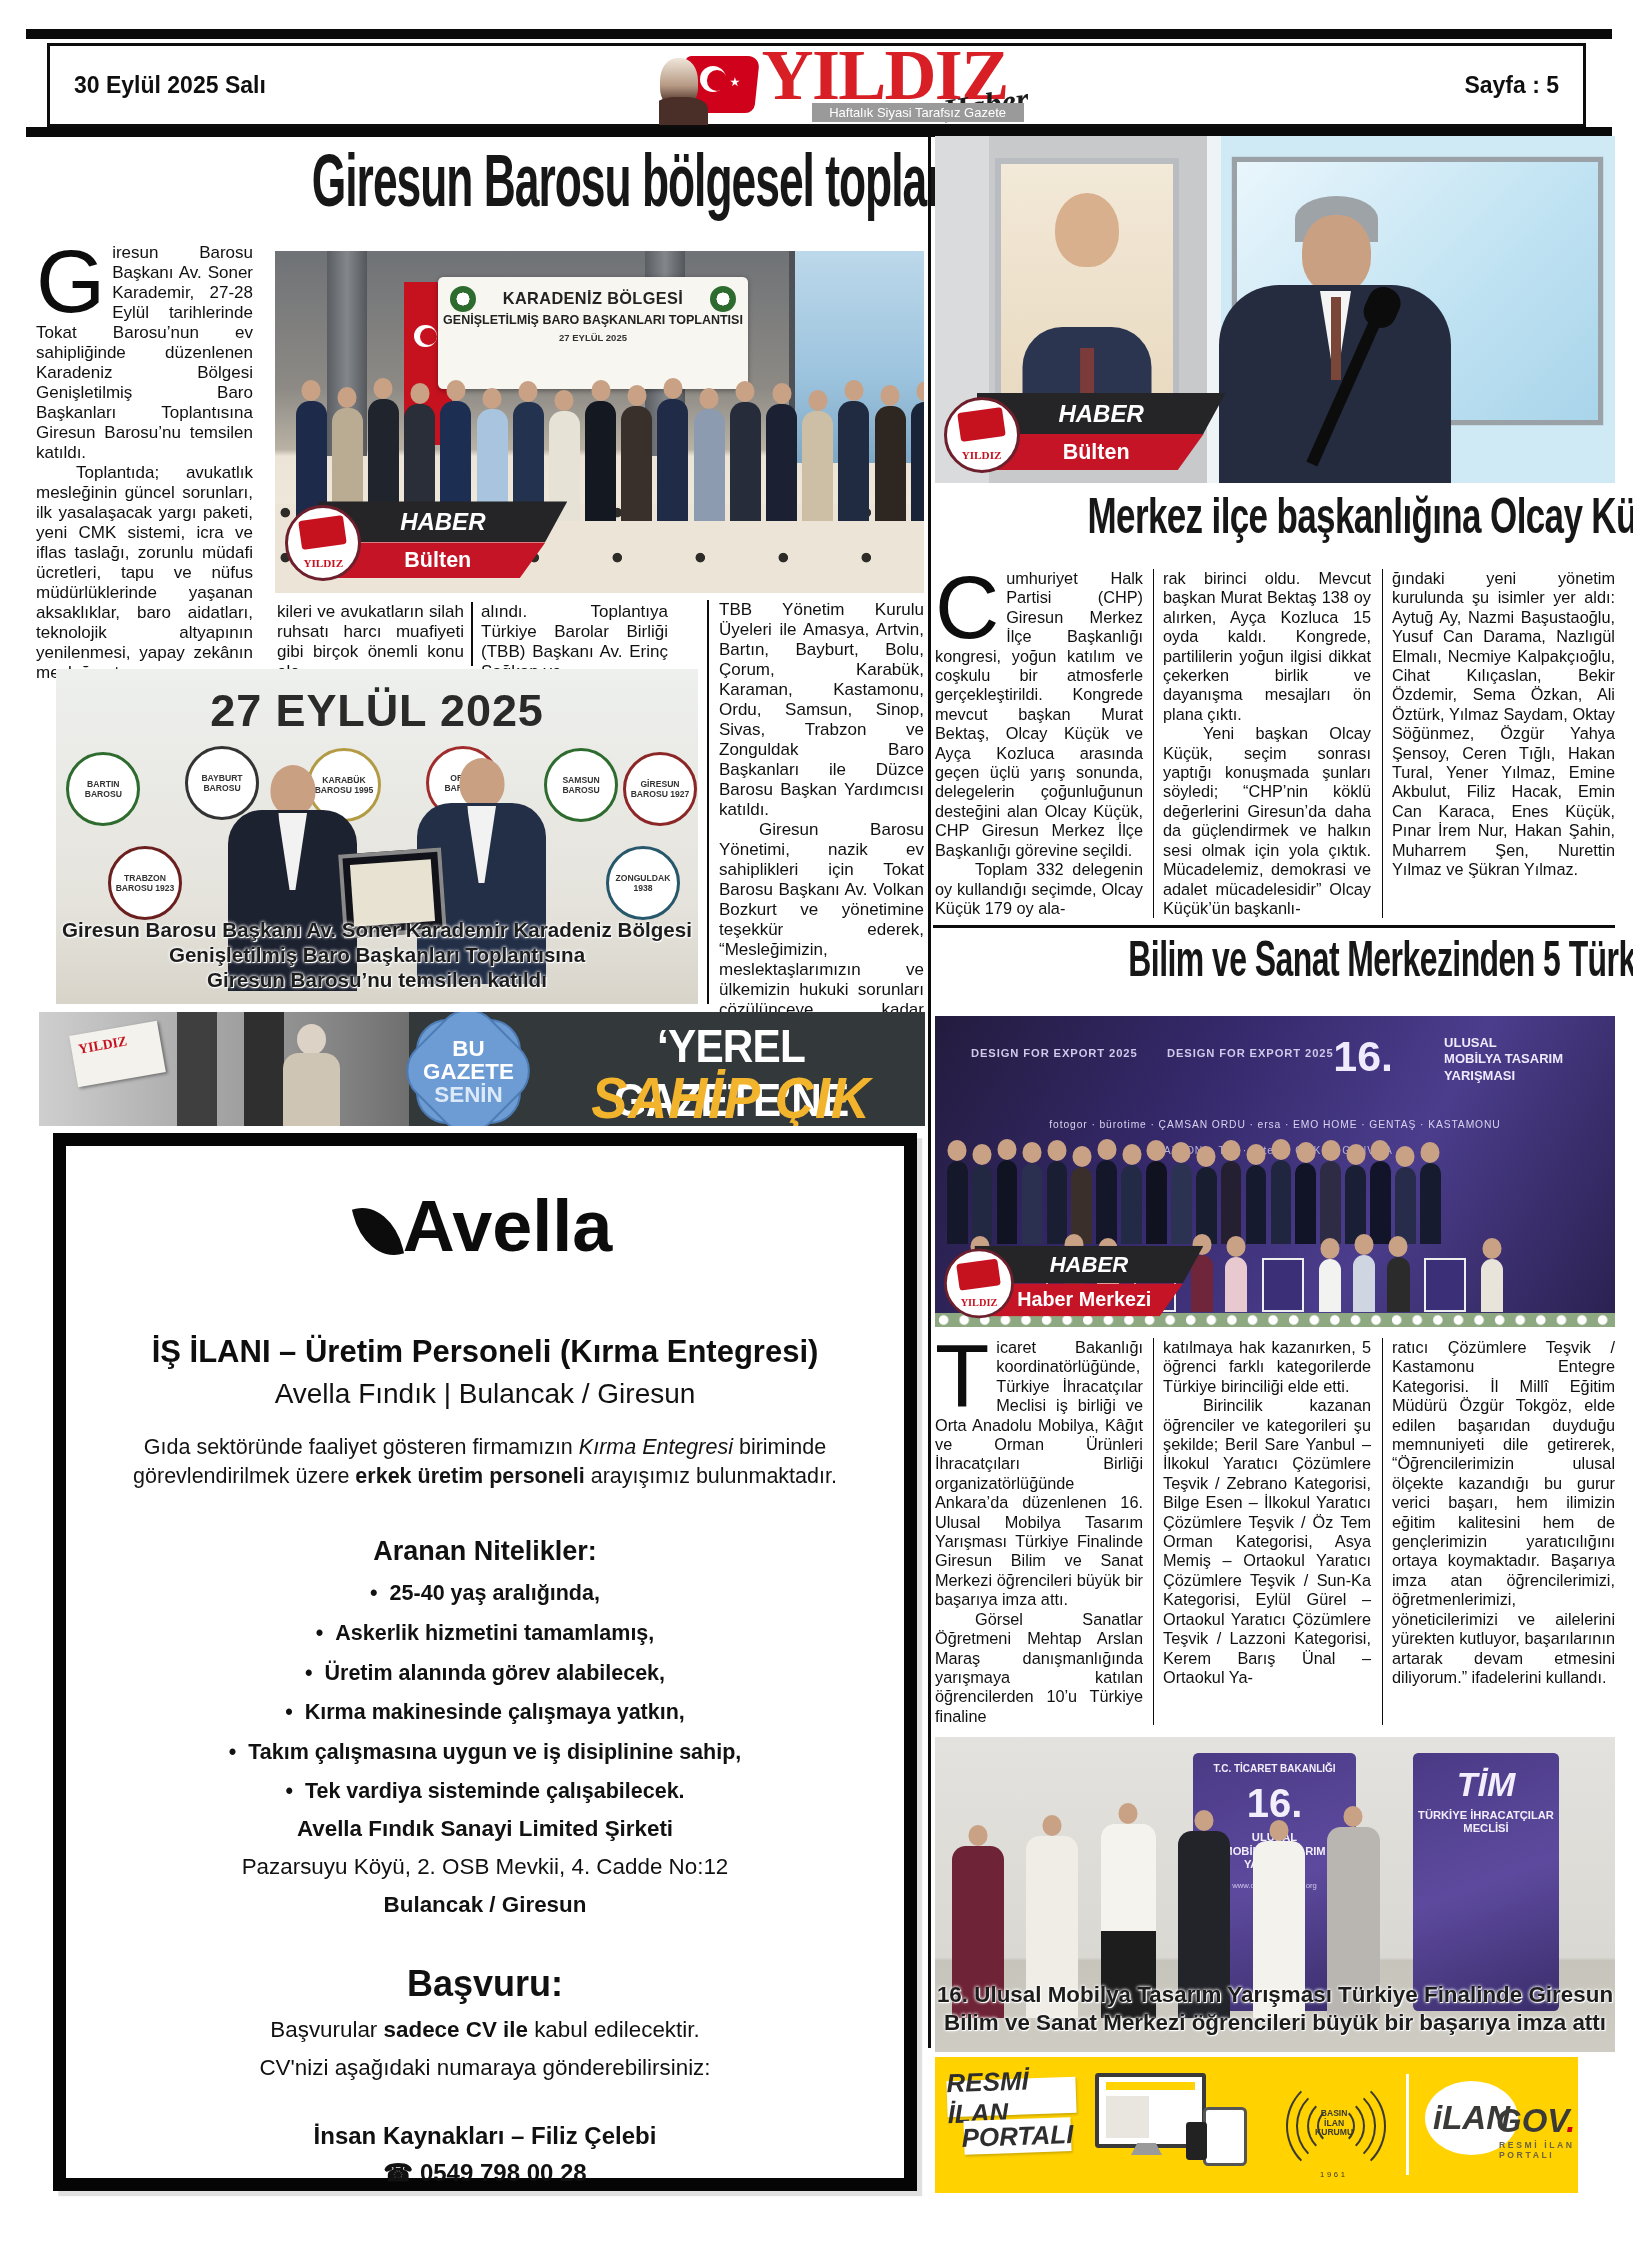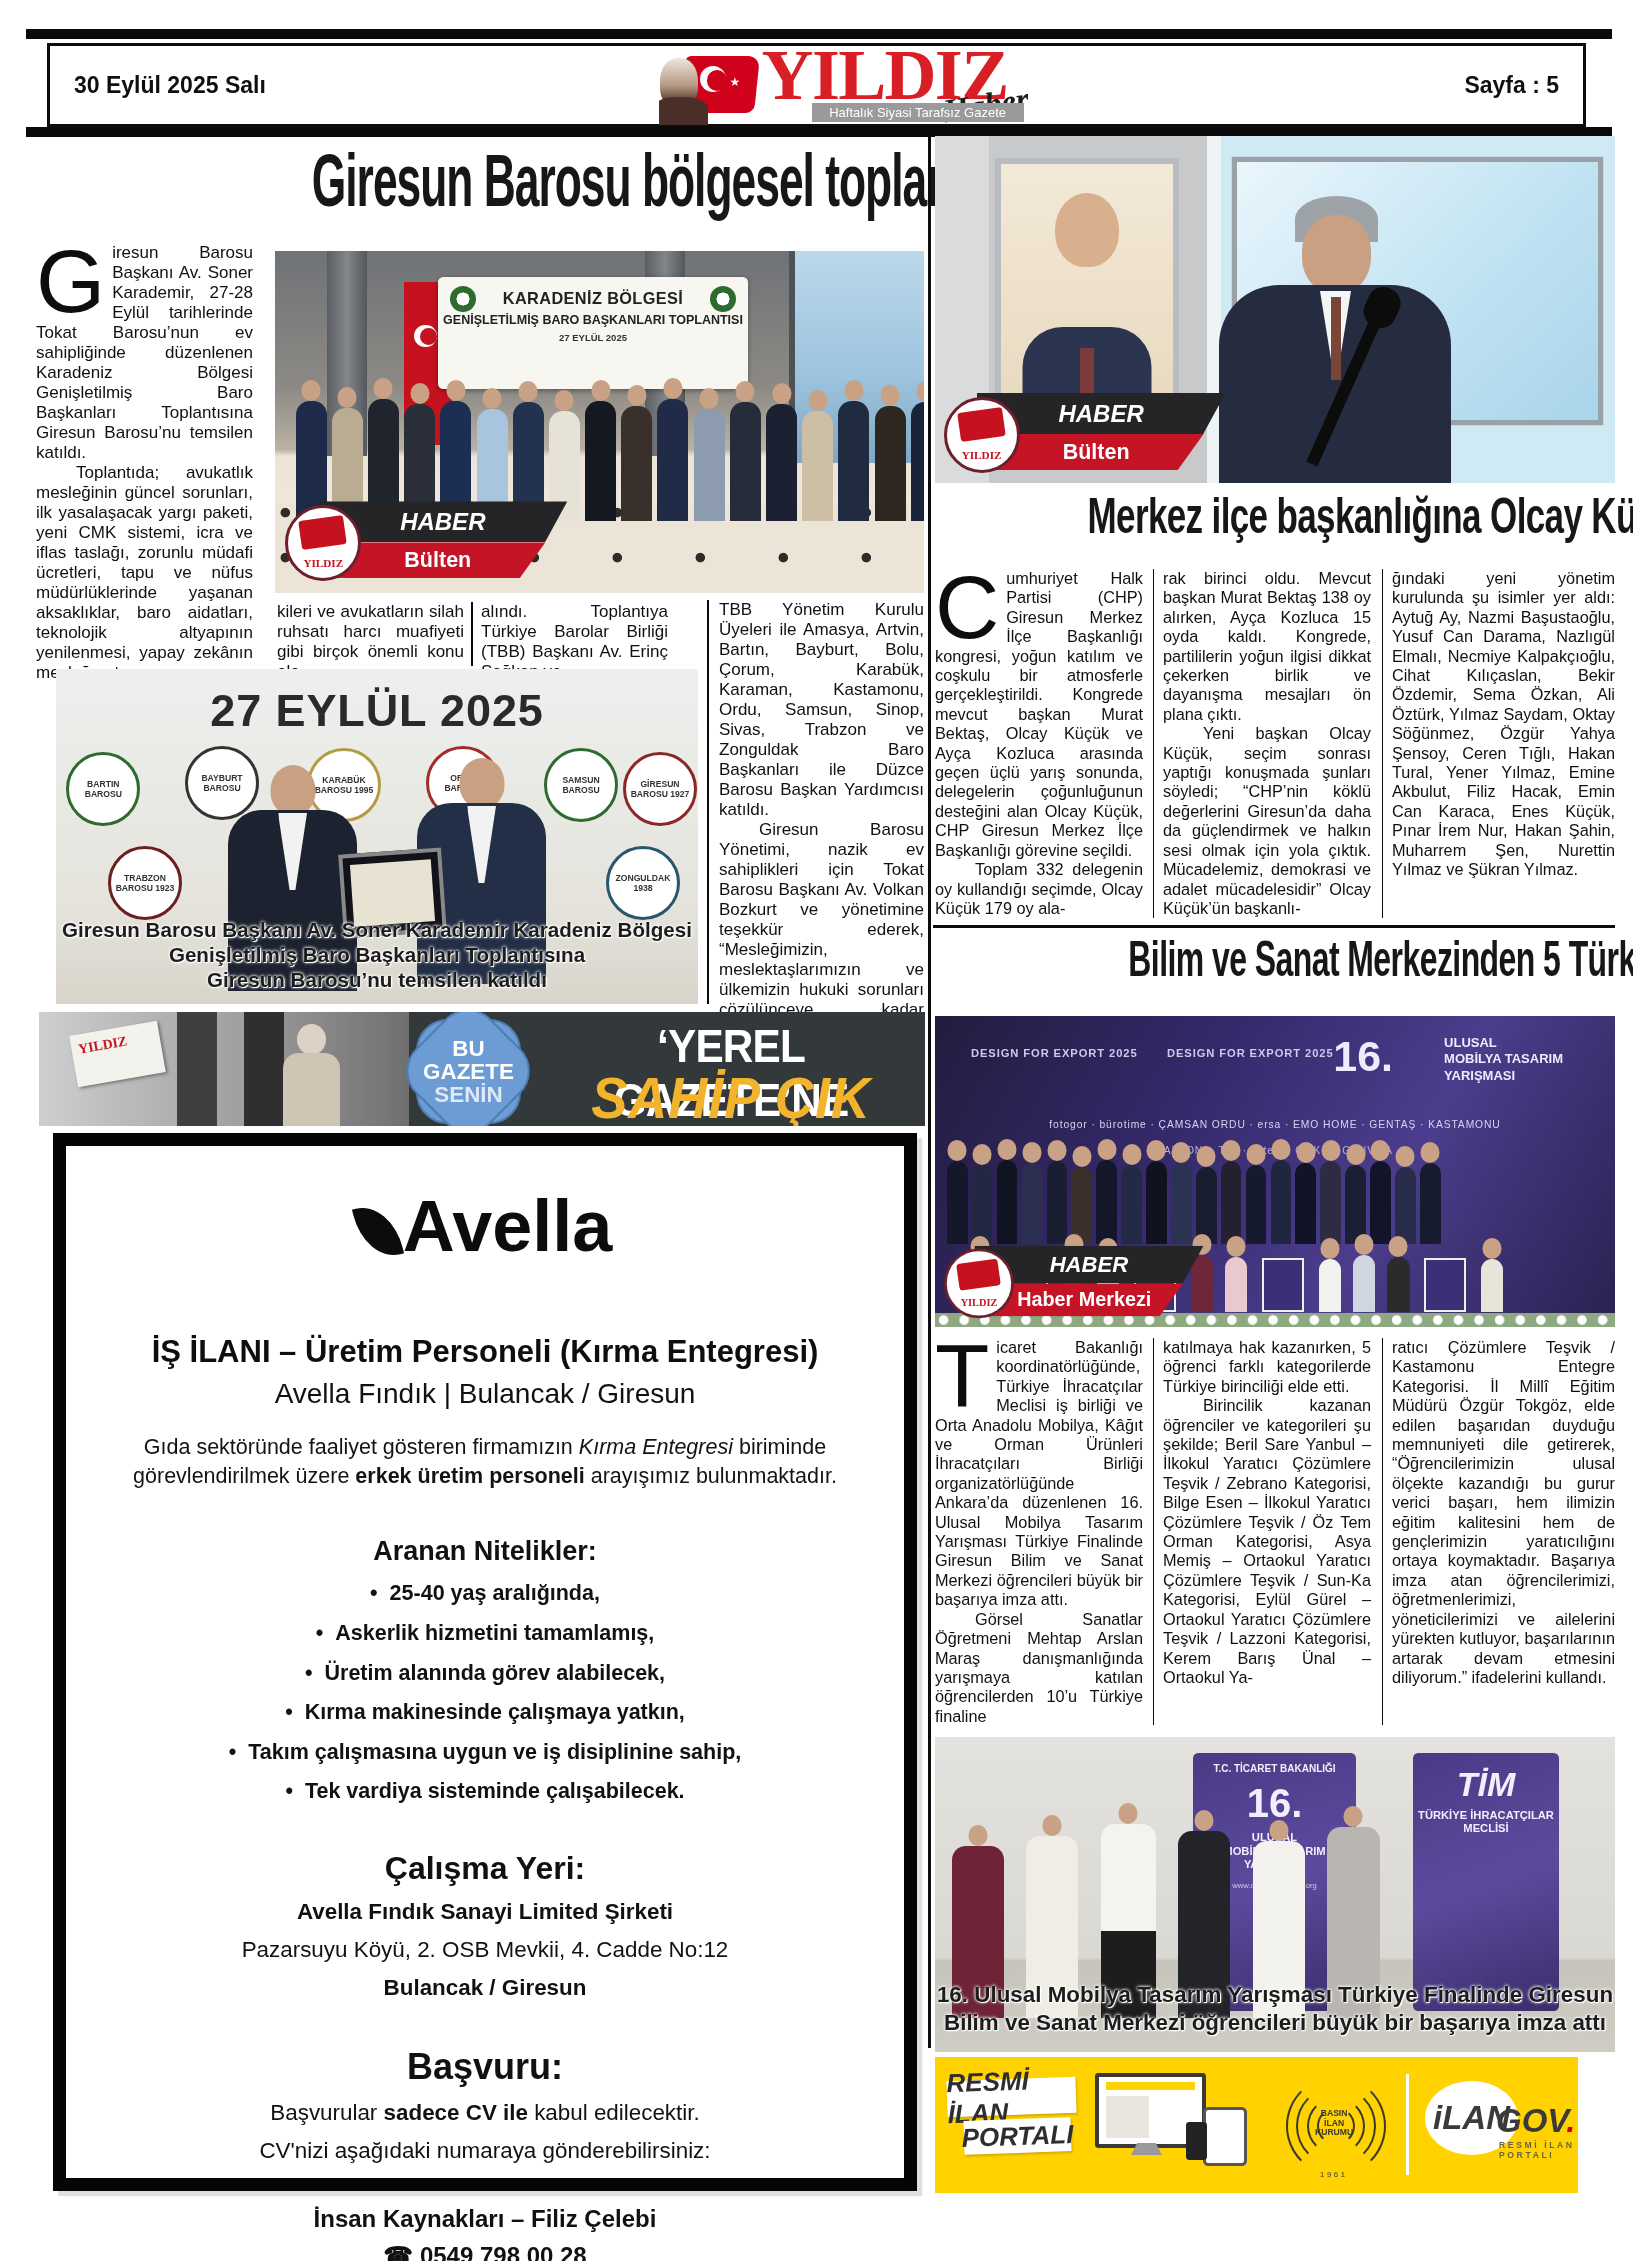--- a/index.html
+++ b/index.html
@@ -491,21 +491,20 @@
     <div class="ad-body"><span>Gıda sektöründe faaliyet gösteren firmamızın </span><i>Kırma Entegresi</i><span> biriminde görevlendirilmek üzere </span><b>erkek üretim personeli</b><span> arayışımız bulunmaktadır.</span></div>
     <div class="ad-h">Aranan Nitelikler:</div>
     <ul class="ad-bullets">
       <li><span class="dot">•</span><span>25-40 yaş aralığında,</span></li>
       <li><span class="dot">•</span><span>Askerlik hizmetini tamamlamış,</span></li>
       <li><span class="dot">•</span><span>Üretim alanında görev alabilecek,</span></li>
       <li><span class="dot">•</span><span>Kırma makinesinde çalışmaya yatkın,</span></li>
       <li><span class="dot">•</span><span>Takım çalışmasına uygun ve iş disiplinine sahip,</span></li>
       <li><span class="dot">•</span><span>Tek vardiya sisteminde çalışabilecek.</span></li>
     </ul>
-    <div class="ad-h2">Çalışma Yeri:</div>
     <div class="ad-line b">Avella Fındık Sanayi Limited Şirketi</div>
     <div class="ad-line">Pazarsuyu Köyü, 2. OSB Mevkii, 4. Cadde No:12</div>
     <div class="ad-line b">Bulancak / Giresun</div>
     <div class="ad-h3">Başvuru:</div>
     <div class="ad-line"><span>Başvurular </span><b>sadece CV ile</b><span> kabul edilecektir.</span></div>
     <div class="ad-line">CV'nizi aşağıdaki numaraya gönderebilirsiniz:</div>
     <div class="ad-contact">İnsan Kaynakları – Filiz Çelebi</div>
     <div class="ad-phone"><span>☎</span> <span>0549 798 00 28</span></div>
     
     

